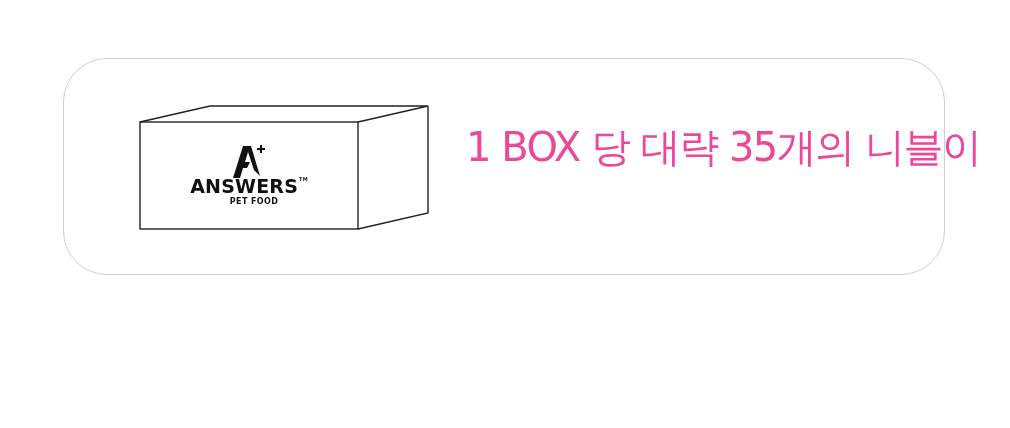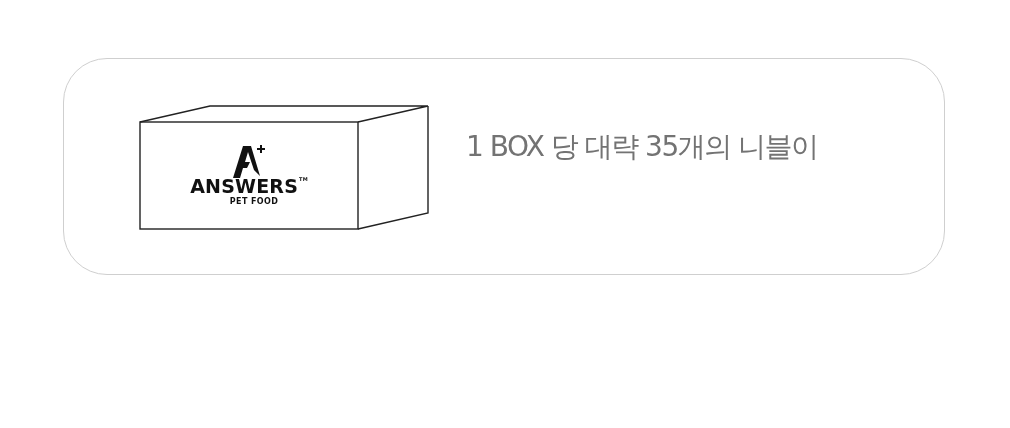--- a/index.html
+++ b/index.html
@@ -10,21 +10,21 @@
   .box-illus { position:absolute; left:0; top:0; }
   .logo-wrap { position:absolute; left:140px; top:122px; width:218px; height:107px; }
   .logo-a { position:absolute; left:90px; top:22px; }
   .brand { position:absolute; left:0; width:218px; top:55px; text-align:center;
            font-family:"DejaVu Sans", sans-serif; font-weight:bold; font-size:19px;
            letter-spacing:0.2px; color:#111; line-height:1; }
   .brand-tm { font-size:5px; vertical-align:top; position:relative; top:0px; margin-left:1px; }
   .sub { position:absolute; left:0; width:218px; top:76px; text-align:center;
          font-family:"DejaVu Sans", sans-serif; font-weight:bold; font-size:8px;
          letter-spacing:0.4px; color:#111; line-height:1; padding-left:10px; box-sizing:border-box; }
-  .desc { position:absolute; left:466px; top:118px; font-size:28px; color:#737373;
+  .desc { position:absolute; left:466px; top:118px; font-size:40px; color:#ec4899;
           line-height:58px; letter-spacing:-1.5px;
           font-family:"DejaVu Sans", "Liberation Sans", sans-serif; }
   .desc span { display:block; white-space:nowrap; }
 </style>
 </head>
 <body>
 
 <div class="card"></div>
 
 <svg class="box-illus" width="1010" height="428">

